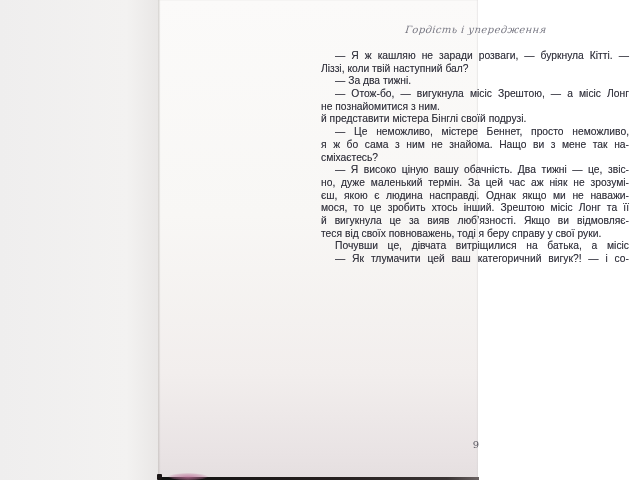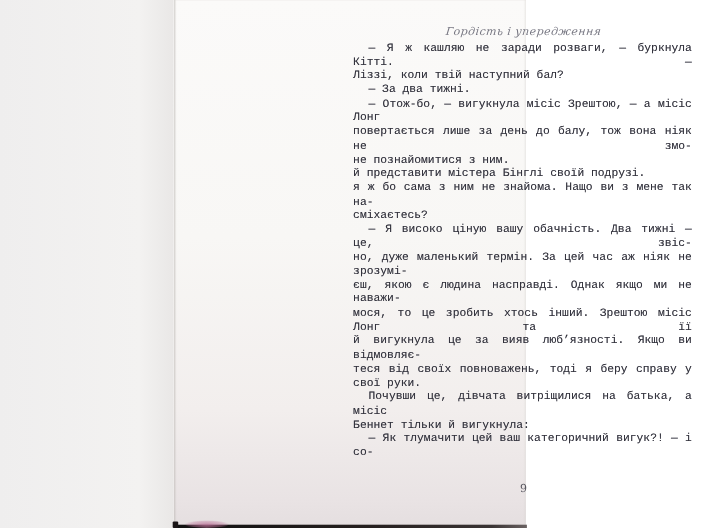--- a/index.html
+++ b/index.html
@@ -63,23 +63,23 @@
     font-family: "DejaVu Serif", serif;
     font-style: italic;
     font-size: 10px;
     letter-spacing: 0.4px;
     color: #565664;
     opacity: 0.8;
     transform: skewX(-6deg);
   }
   .body-text {
     position: absolute;
-    left: 163px; top: 38px;
+    left: 163px; top: 50px;
     width: 308px;
-    font-family: Liberation Mono, monospace;
+    font-family: Liberation Sans, sans-serif;
     font-size: 10.3px;
     line-height: 12.68px;
     color: #32323c;
     text-shadow: 0 0 0.4px rgba(52,52,66,0.45);
   }
   .line {
     text-align: justify;
     text-align-last: justify;
   }
   .line.last { text-align-last: left; }
@@ -102,33 +102,32 @@
   <div class="bg-left"></div>
 
   <div class="page">
     <div class="running-head">Гордість і упередження</div>
 
     <div class="body-text" id="body-text">
         <div class="line indent">— Я ж кашляю не заради розваги, — буркнула Кітті. —</div>
         <div class="line last">Ліззі, коли твій наступний бал?</div>
         <div class="line indent last">— За два тижні.</div>
         <div class="line indent">— Отож-бо, — вигукнула місіс Зрештою, — а місіс Лонг</div>
-        <div class="line">повертається лише за день до балу, тож вона ніяк не змо-</div>
         <div class="line last">не познайомитися з ним.</div>
         <div class="line last">й представити містера Бінглі своїй подрузі.</div>
+        <div class="line indent">— Це неможливо, містере Беннет, просто неможливо,</div>
         <div class="line">я ж бо сама з ним не знайома. Нащо ви з мене так на-</div>
         <div class="line last">сміхаєтесь?</div>
         <div class="line indent">— Я високо ціную вашу обачність. Два тижні — це, звіс-</div>
         <div class="line">но, дуже маленький термін. За цей час аж ніяк не зрозумі-</div>
         <div class="line">єш, якою є людина насправді. Однак якщо ми не наважи-</div>
         <div class="line">мося, то це зробить хтось інший. Зрештою місіс Лонг та її</div>
         <div class="line">й вигукнула це за вияв люб’язності. Якщо ви відмовляє-</div>
         <div class="line last">теся від своїх повноважень, тоді я беру справу у свої руки.</div>
         <div class="line indent">Почувши це, дівчата витріщилися на батька, а місіс</div>
-        <div class="line last">Беннет тільки й вигукнула:</div>
         <div class="line indent">— Як тлумачити цей ваш категоричний вигук?! — і со-</div>
       </div>
 
     <div class="page-number">9</div>
   </div>
 
   <div class="bottom-edge"></div>
   <div class="corner-dot"></div>
   <div class="smudge"></div>
 </div>

